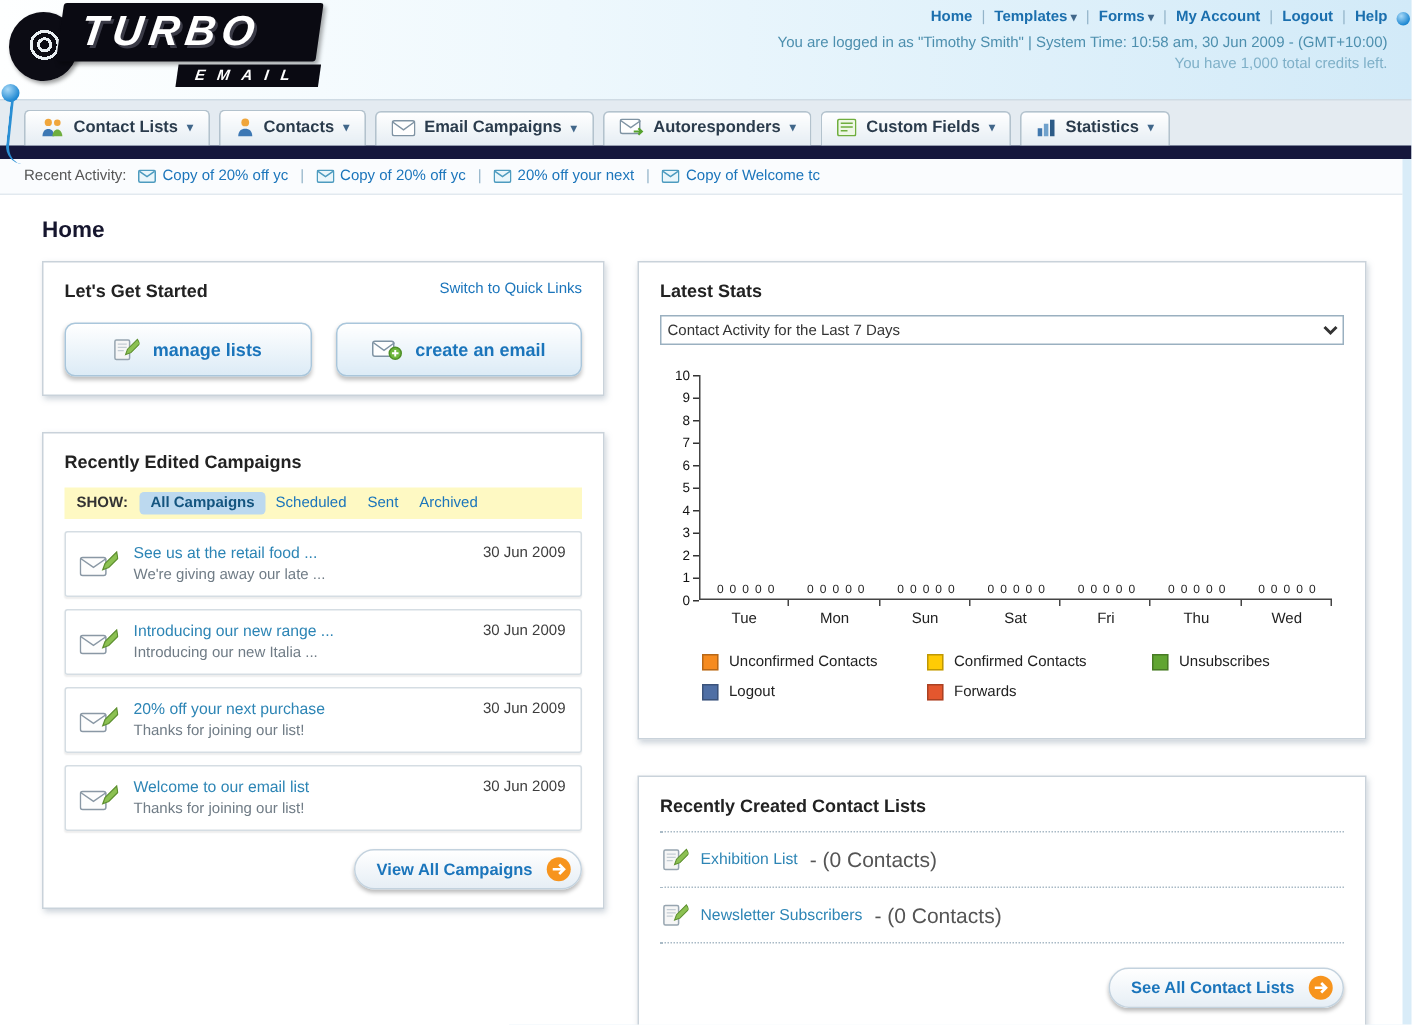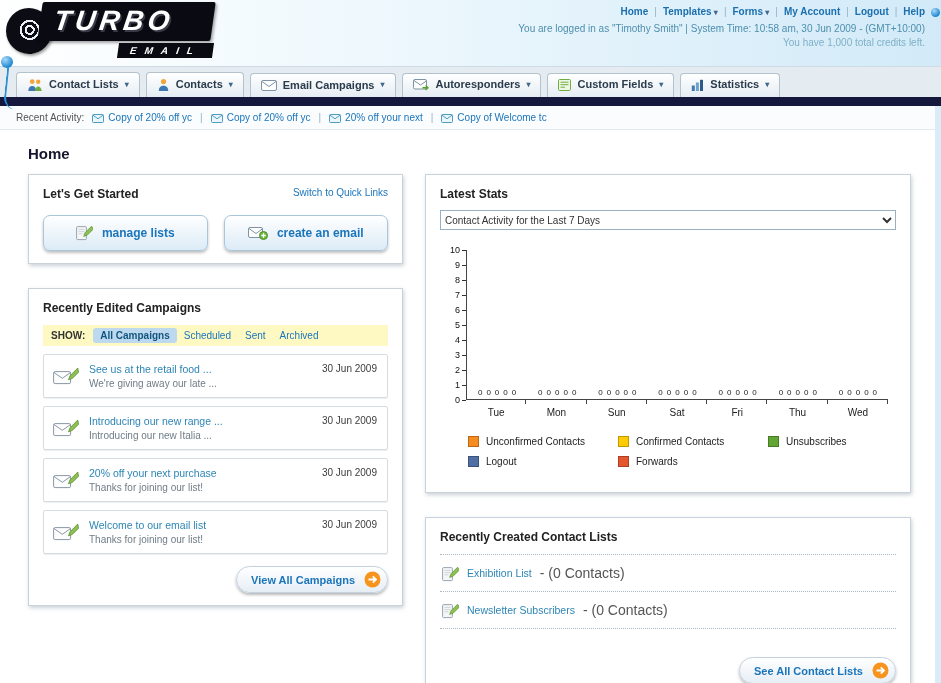--- a/index.html
+++ b/index.html
@@ -117,21 +117,21 @@
   .legend { margin:18px 0 4px 28px; display:flex; flex-wrap:wrap; width:460px; }
   .litem { width:150px; display:flex; align-items:center; gap:7px; font-size:10px; color:#222;
     margin-bottom:9px; }
   .swatch { width:11px; height:11px; flex:none; border:1px solid rgba(0,0,0,.25); }
 
   
   .clist { margin-top:10px; border-top:1px dotted #a9bac6; }
   .litem2 { display:flex; align-items:center; gap:8px; padding:9px 2px; border-bottom:1px dotted #a9bac6; }
   .link2 { font-size:10.5px; color:#2d85b5; }
   .count { font-size:14px; color:#555; }
-  .contact-btn-row { margin-top:28px; }
+  .contact-btn-row { margin-top:16px; }
 </style>
 </head>
 <body>
 
 <div class="feedback-dot"></div>
 <div class="feedback-tail"></div>
 <div class="help-dot"></div>
 
 <header class="header">
   <div class="logo">

